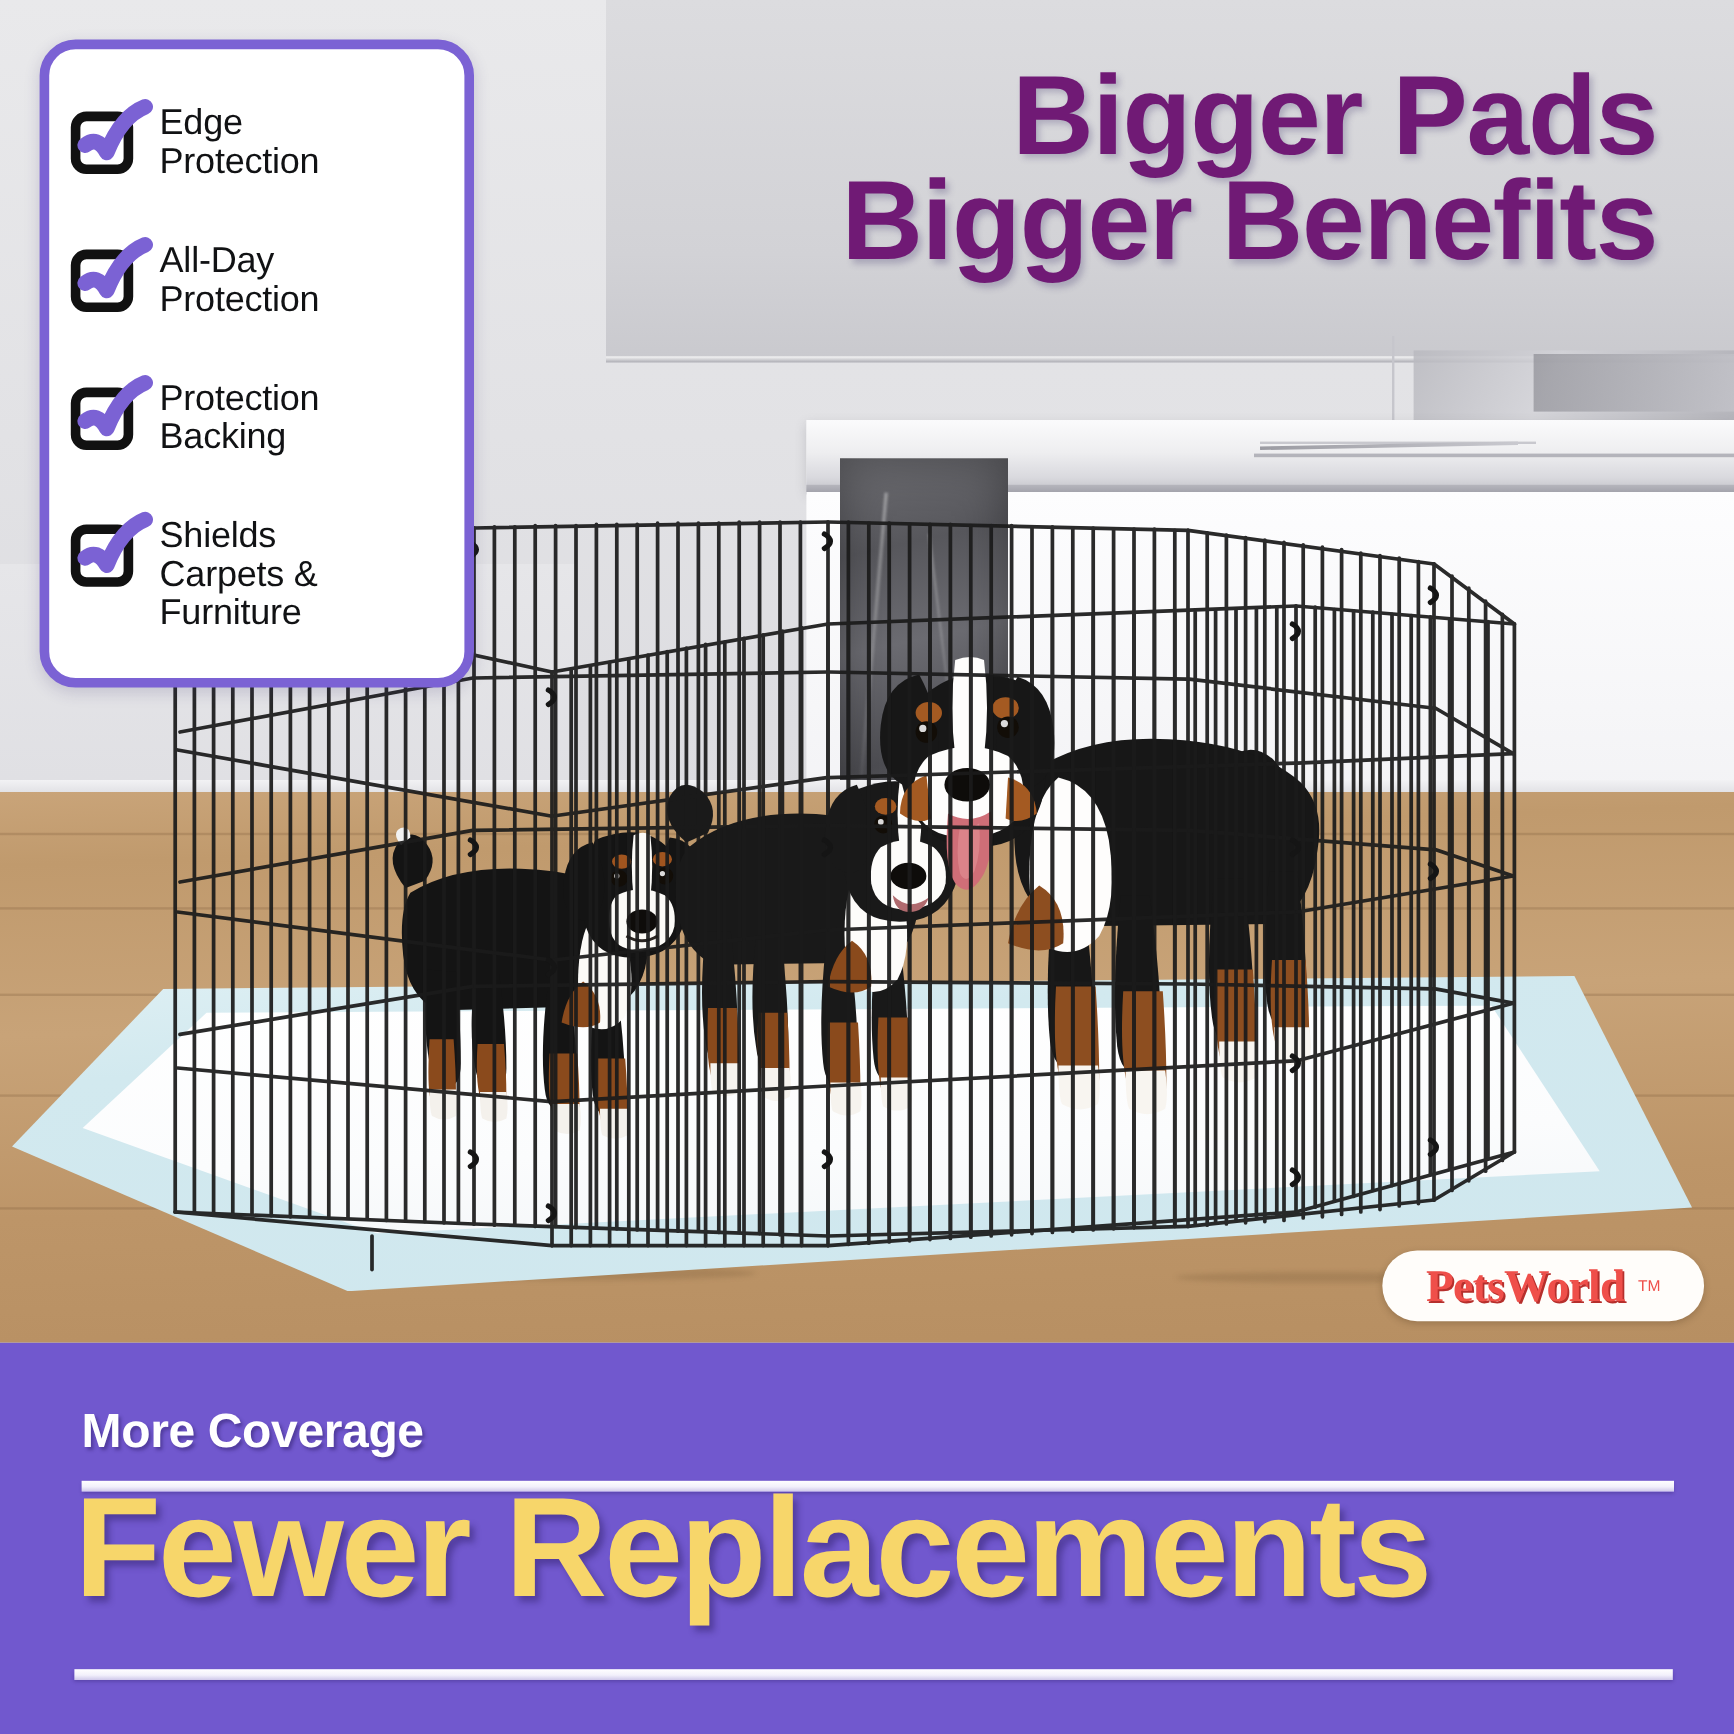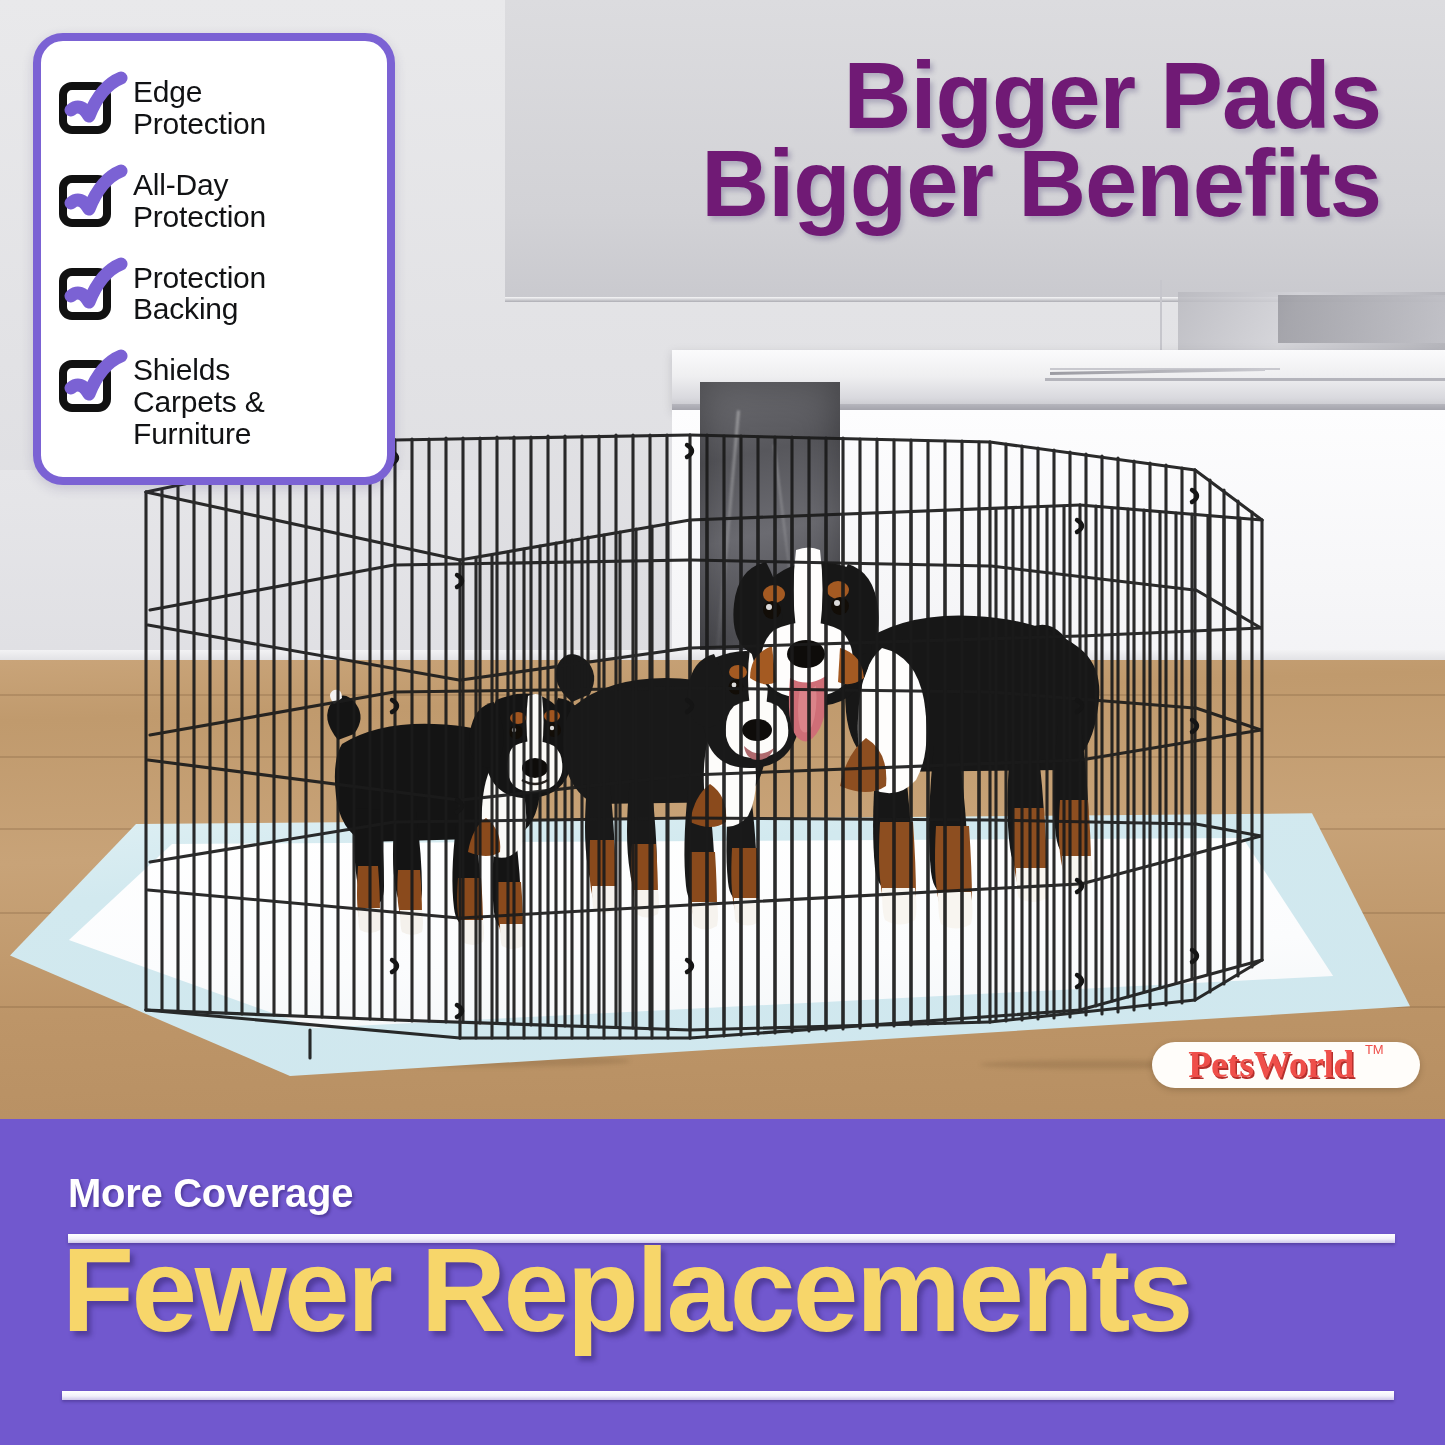--- a/index.html
+++ b/index.html
@@ -86,21 +86,21 @@
 
   
   .pen { position:absolute; left:0; top:0; width:1445px; height:1119px; pointer-events:none; }
 
   
   .dog { position:absolute; }
   .dog svg { display:block; overflow:visible; }
 
   
   .card {
-    position:absolute; left:33px; top:33px; width:362px; height:452px;
+    position:absolute; left:33px; top:33px; width:362px; height:540px;
     background:#ffffff; border:8px solid #7b62d4; border-radius:30px;
     box-shadow:0 4px 12px rgba(60,50,110,.18);
     padding:20px 14px 14px 16px;
     display:flex; flex-direction:column; justify-content:space-around;
   }
   .feat { display:flex; align-items:flex-start; gap:14px; }
   .chk { position:relative; width:62px; height:56px; flex:0 0 62px; margin-top:2px; }
   .chk svg { position:absolute; left:0; top:-10px; width:72px; height:72px; }
   .feat-txt {
     font-size:30px; line-height:1.06; color:#111214;
@@ -111,23 +111,23 @@
   .headline {
     position:absolute; right:64px; top:52px; text-align:right;
     font-weight:700; color:#701a75; line-height:.94;
     font-size:94px; letter-spacing:-1px;
     text-shadow:3px 4px 5px rgba(80,70,120,.30);
   }
   .headline .l2 { display:block; }
 
   
   .logo {
-    position:absolute; left:1152px; top:1042px; width:268px; height:46px;
+    position:absolute; left:1152px; top:1042px; width:268px; height:59px;
     background:#fffdfa; border-radius:29px;
-    display:flex; align-items:flex-start; justify-content:center;
+    display:flex; align-items:center; justify-content:center;
     box-shadow:0 2px 6px rgba(60,40,20,.25);
   }
   .logo-text {
     font-family:"Liberation Serif", serif; font-weight:700; font-size:38px;
     color:#ef4f4a; letter-spacing:-.6px;
     text-shadow:1.5px 1.5px 0 #b62f2c;
     position:relative;
   }
   .logo-tm { font-size:13px; vertical-align:super; color:#ef4f4a; text-shadow:none; margin-left:11px; }
 

